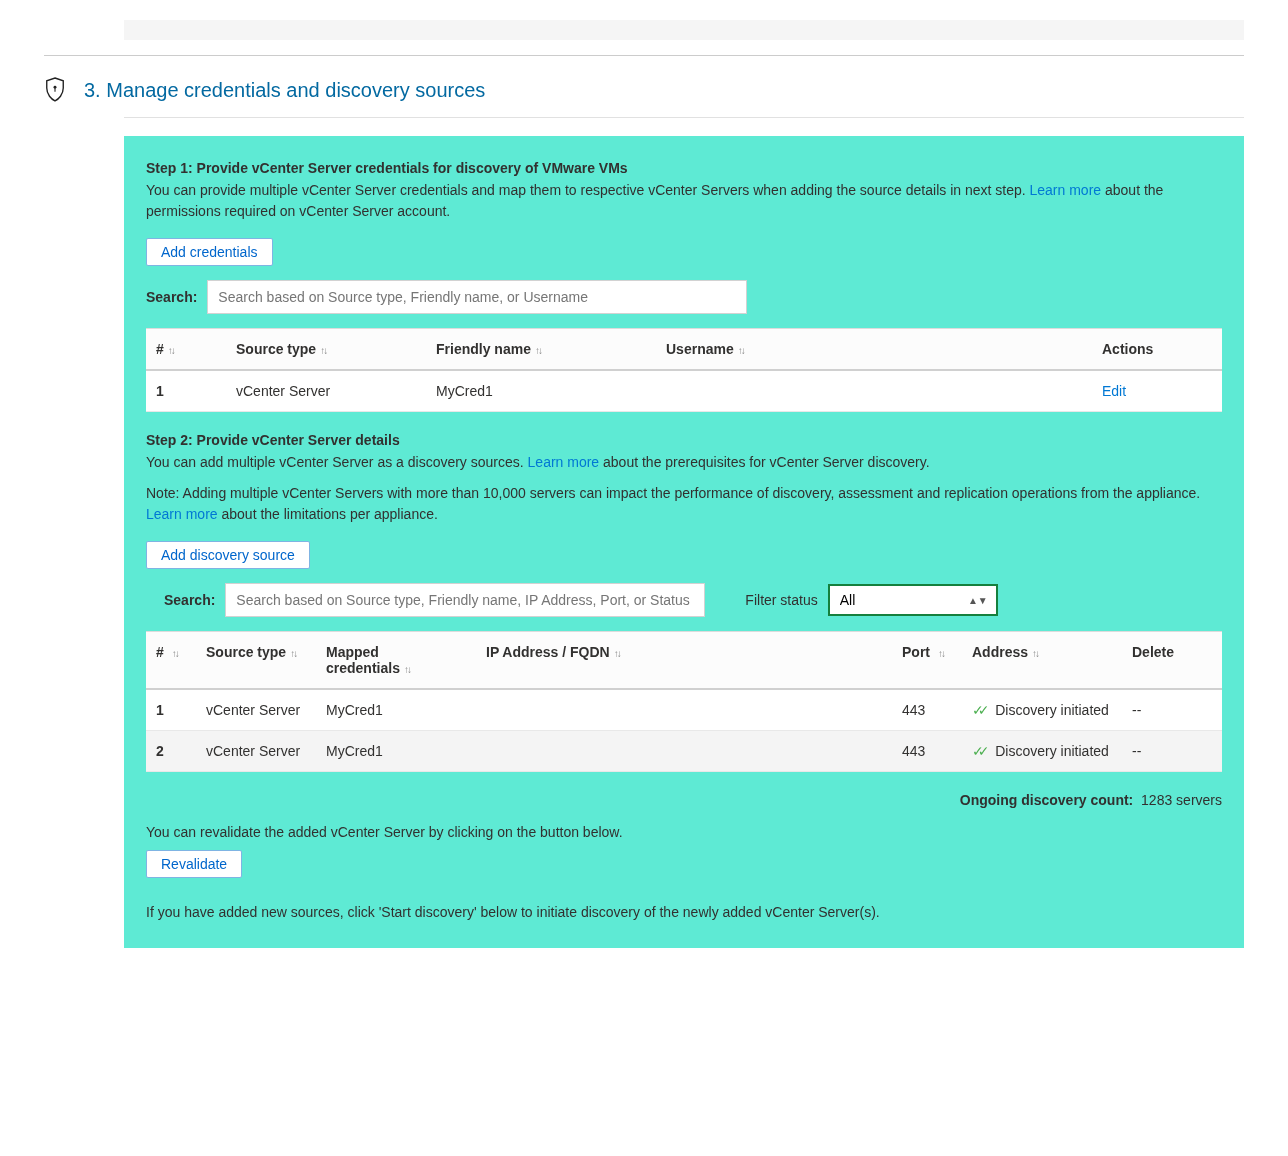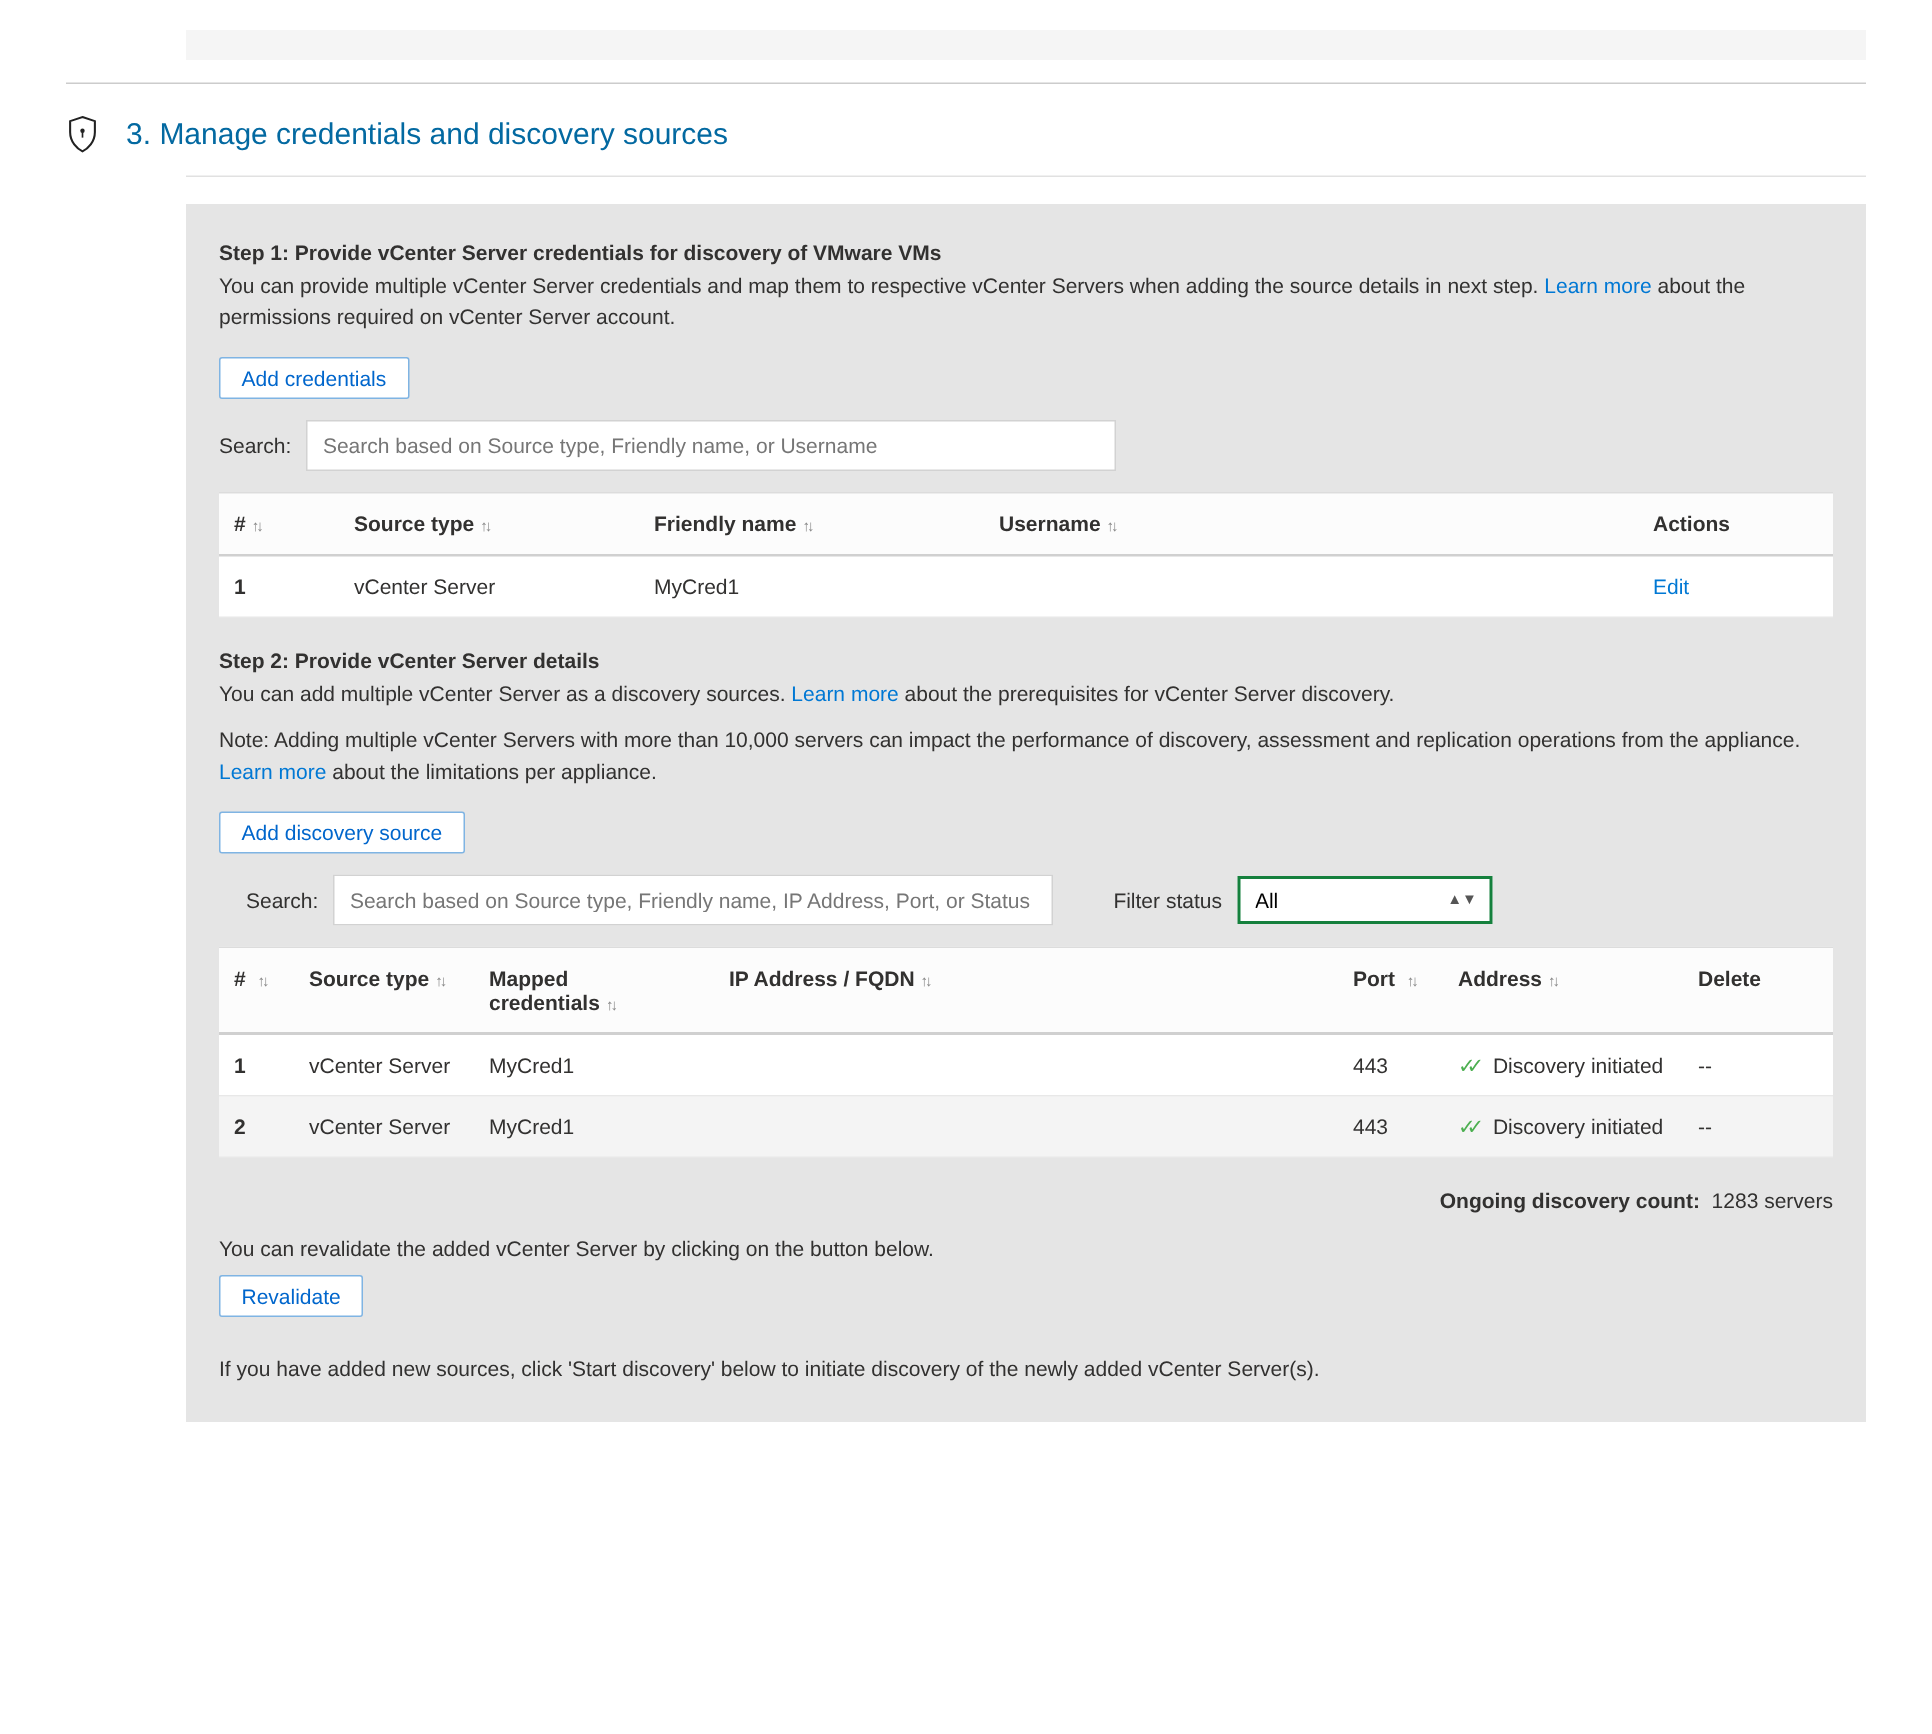--- a/index.html
+++ b/index.html
@@ -37,21 +37,21 @@
       font-weight: 400;
       color: #0369a1;
     }
     .section-underline {
       border: none;
       border-top: 1px solid #e1e1e1;
       margin-left: 80px;
       margin-bottom: 18px;
     }
     .panel {
-      background: #e5e5e5;
+      background: #5eead4;
       margin-left: 80px;
       padding: 24px 22px 28px 22px;
     }
     .step-title {
       font-weight: 600;
       margin-bottom: 4px;
     }
     .step-desc {
       margin-bottom: 16px;
       line-height: 1.5;
@@ -70,21 +70,21 @@
       border-radius: 2px;
       cursor: pointer;
       margin-bottom: 14px;
     }
     .search-row {
       display: flex;
       align-items: center;
       gap: 10px;
       margin-bottom: 14px;
     }
-    .search-label { white-space: nowrap; }
+    .search-label { white-space: nowrap; font-weight: bold; }
     .search-input {
       flex: 0 0 auto;
       width: 540px;
       max-width: 100%;
       padding: 8px 10px;
       border: 1px solid #d2d2d2;
       background: #fff;
       font-size: 14px;
       font-family: inherit;
     }

